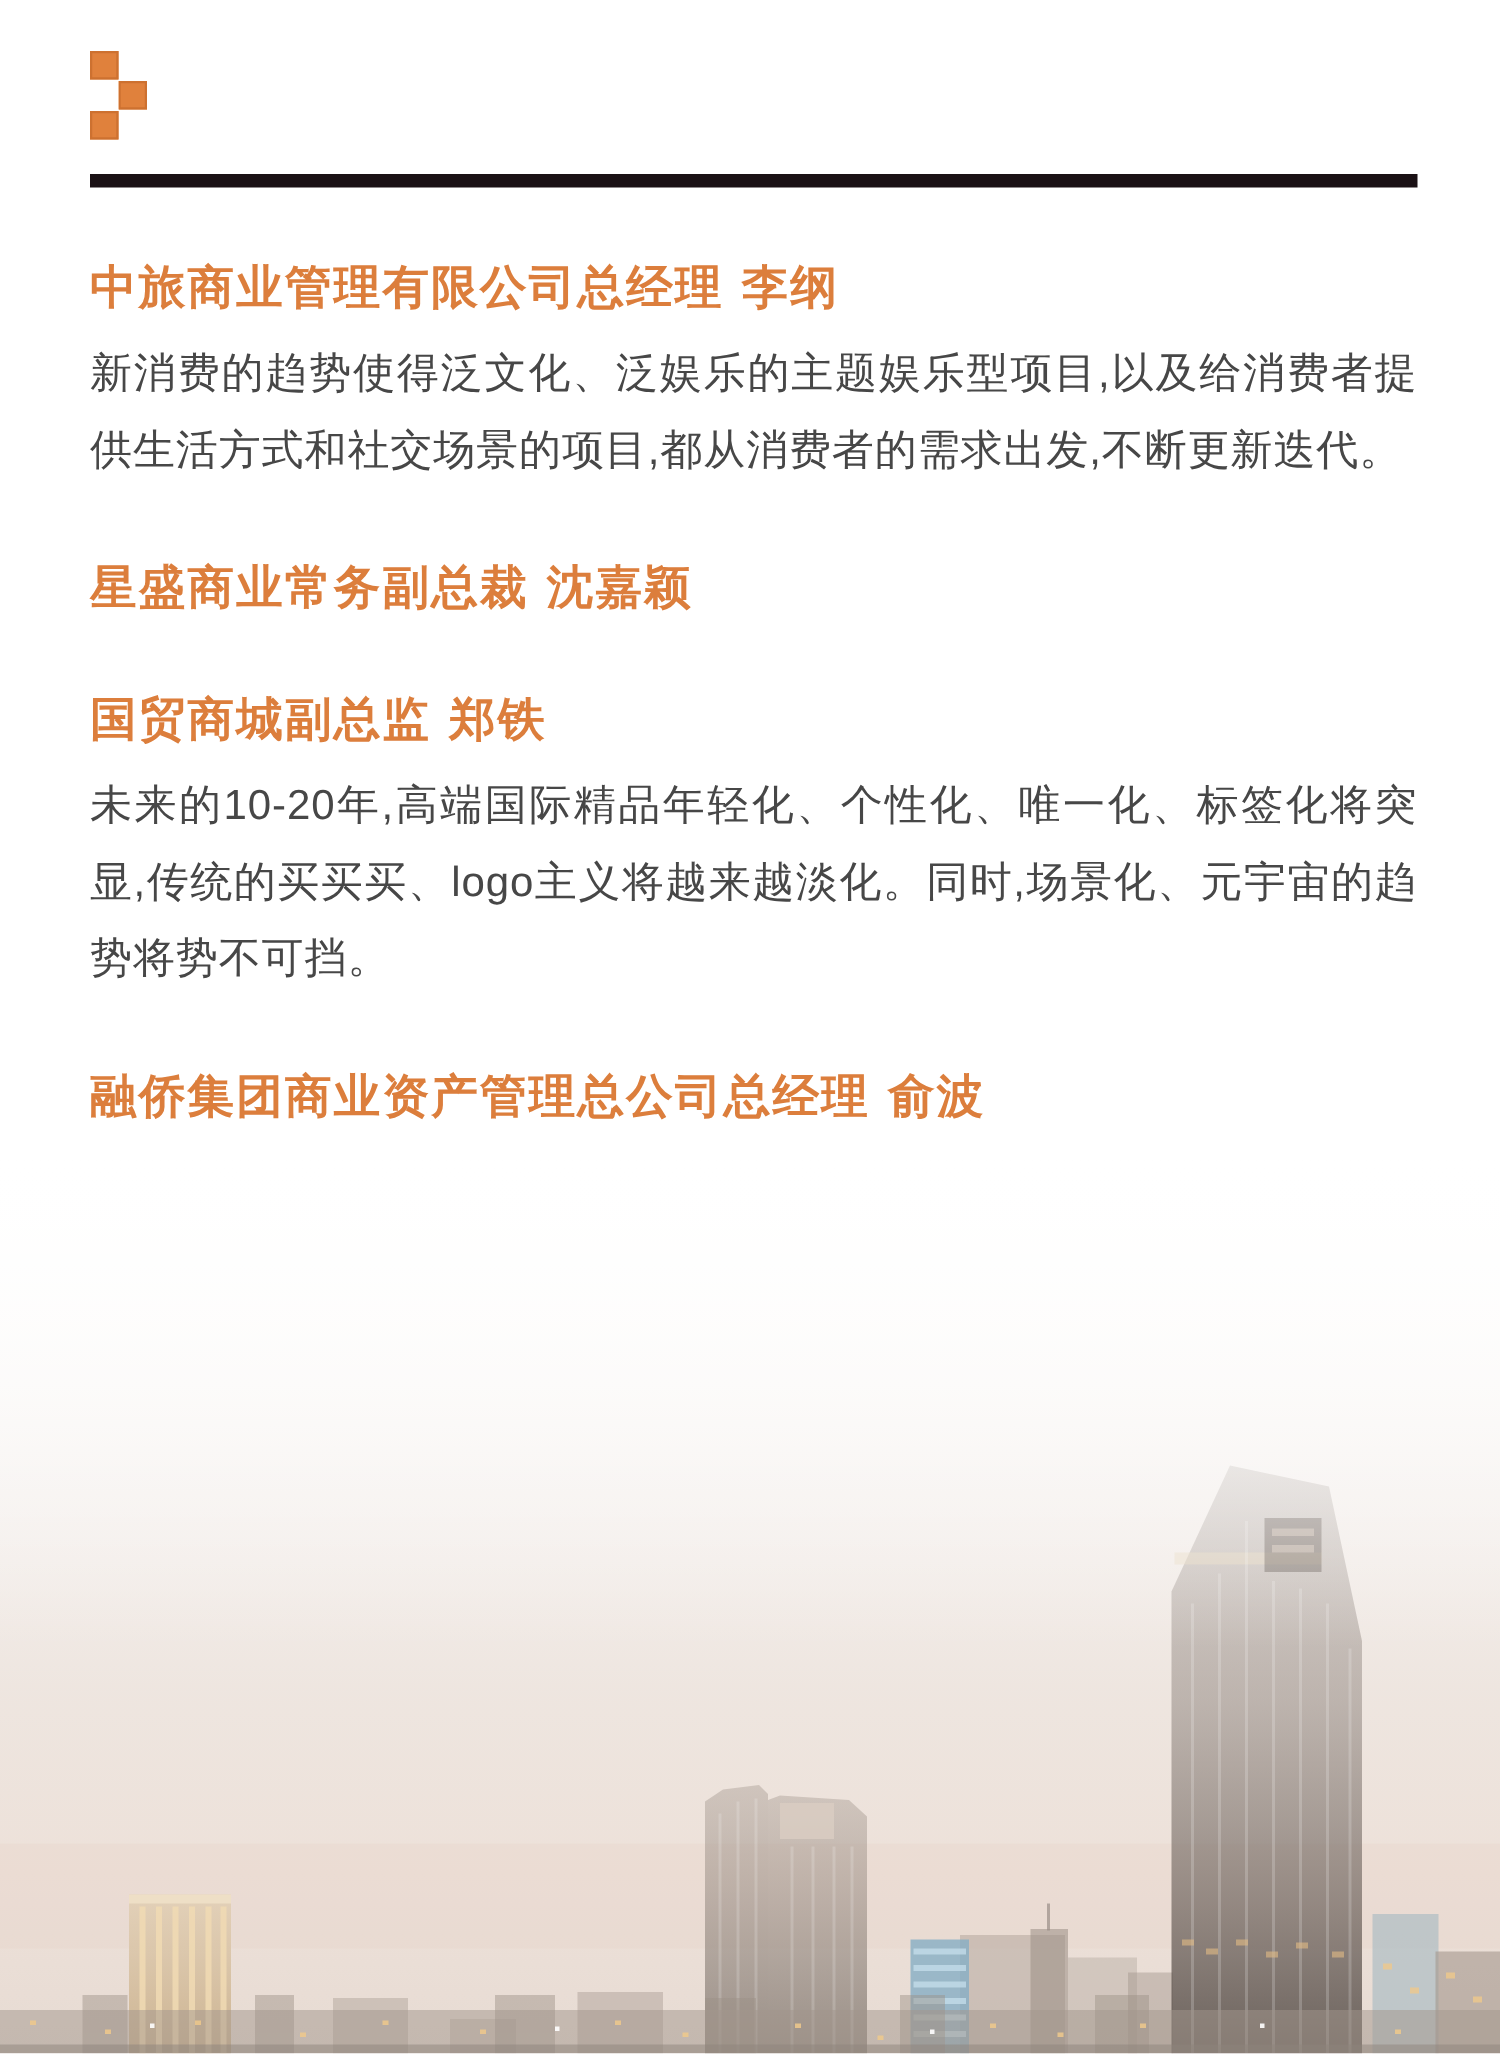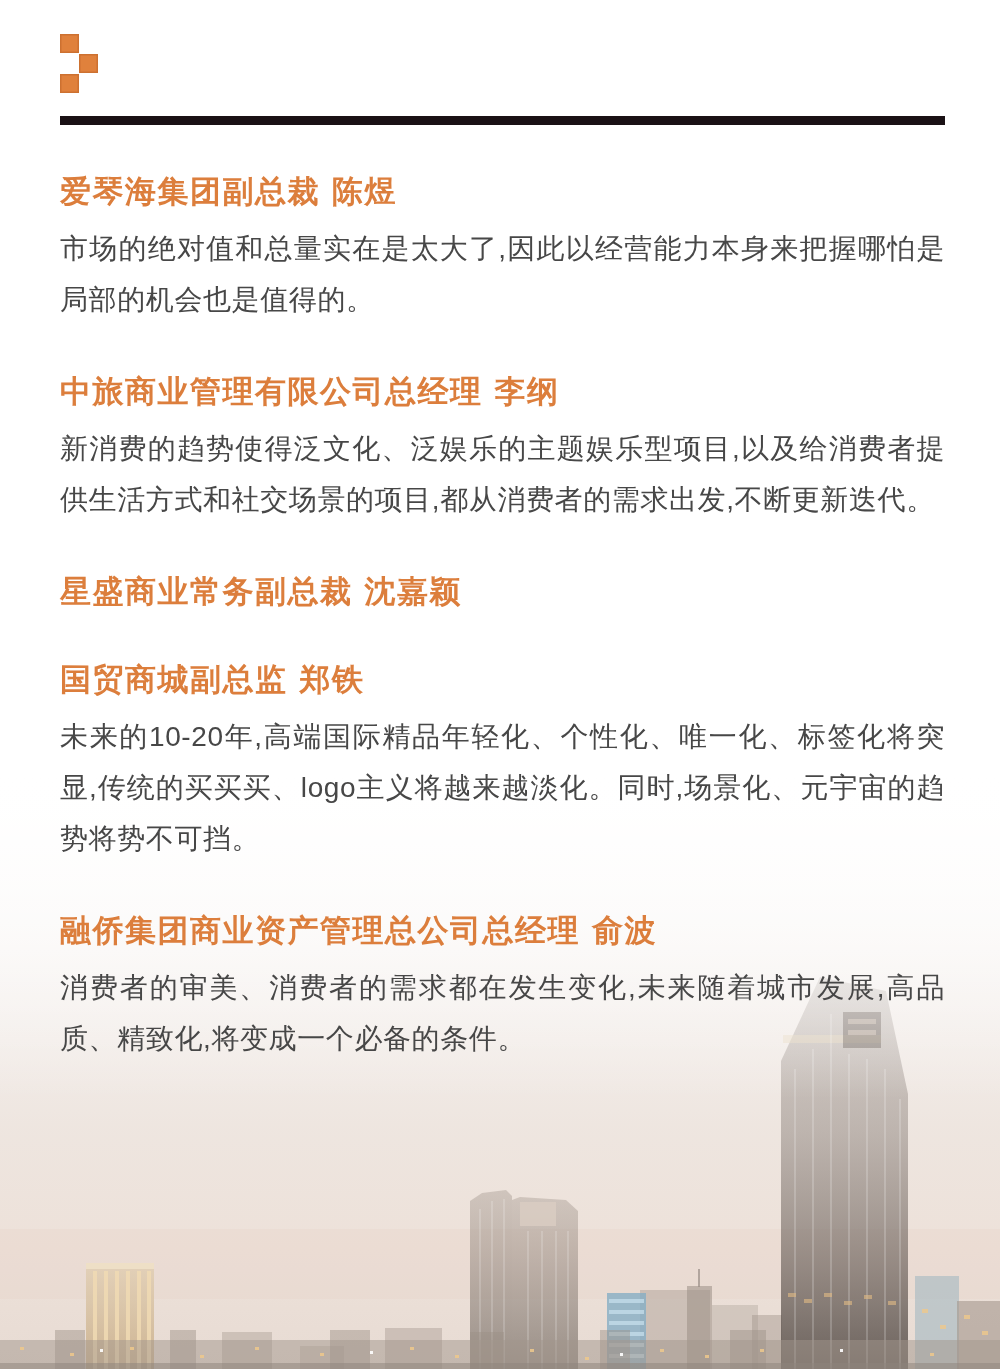--- a/index.html
+++ b/index.html
@@ -195,37 +195,32 @@
   <div class="header">
     <div class="marker">
       <span class="sq sq1"></span>
       <span class="sq sq2"></span>
       <span class="sq sq3"></span>
     </div>
   </div>
 
   <div class="rule"></div>
 
-  <section class="quote-section">
-    <h2 class="quote-heading"><span>爱琴海集团副总裁</span><span class="person-name">陈煜</span></h2>
-    <p class="quote-body">市场的绝对值和总量实在是太大了,因此以经营能力本身来把握哪怕是局部的机会也是值得的。</p>
-  </section>
 
   <section class="quote-section">
     <h2 class="quote-heading"><span>中旅商业管理有限公司总经理</span><span class="person-name">李纲</span></h2>
     <p class="quote-body">新消费的趋势使得泛文化、泛娱乐的主题娱乐型项目,以及给消费者提供生活方式和社交场景的项目,都从消费者的需求出发,不断更新迭代。</p>
   </section>
 
   <section class="quote-section">
     <h2 class="quote-heading"><span>星盛商业常务副总裁</span><span class="person-name">沈嘉颖</span></h2>
   </section>
 
   <section class="quote-section">
     <h2 class="quote-heading"><span>国贸商城副总监</span><span class="person-name">郑铁</span></h2>
     <p class="quote-body">未来的10-20年,高端国际精品年轻化、个性化、唯一化、标签化将突显,传统的买买买、logo主义将越来越淡化。同时,场景化、元宇宙的趋势将势不可挡。</p>
   </section>
 
   <section class="quote-section">
     <h2 class="quote-heading"><span>融侨集团商业资产管理总公司总经理</span><span class="person-name">俞波</span></h2>
-    <p class="quote-body">消费者的审美、消费者的需求都在发生变化,未来随着城市发展,高品质、精致化,将变成一个必备的条件。</p>
   </section>
 
 </div>
 
 </body></html>

